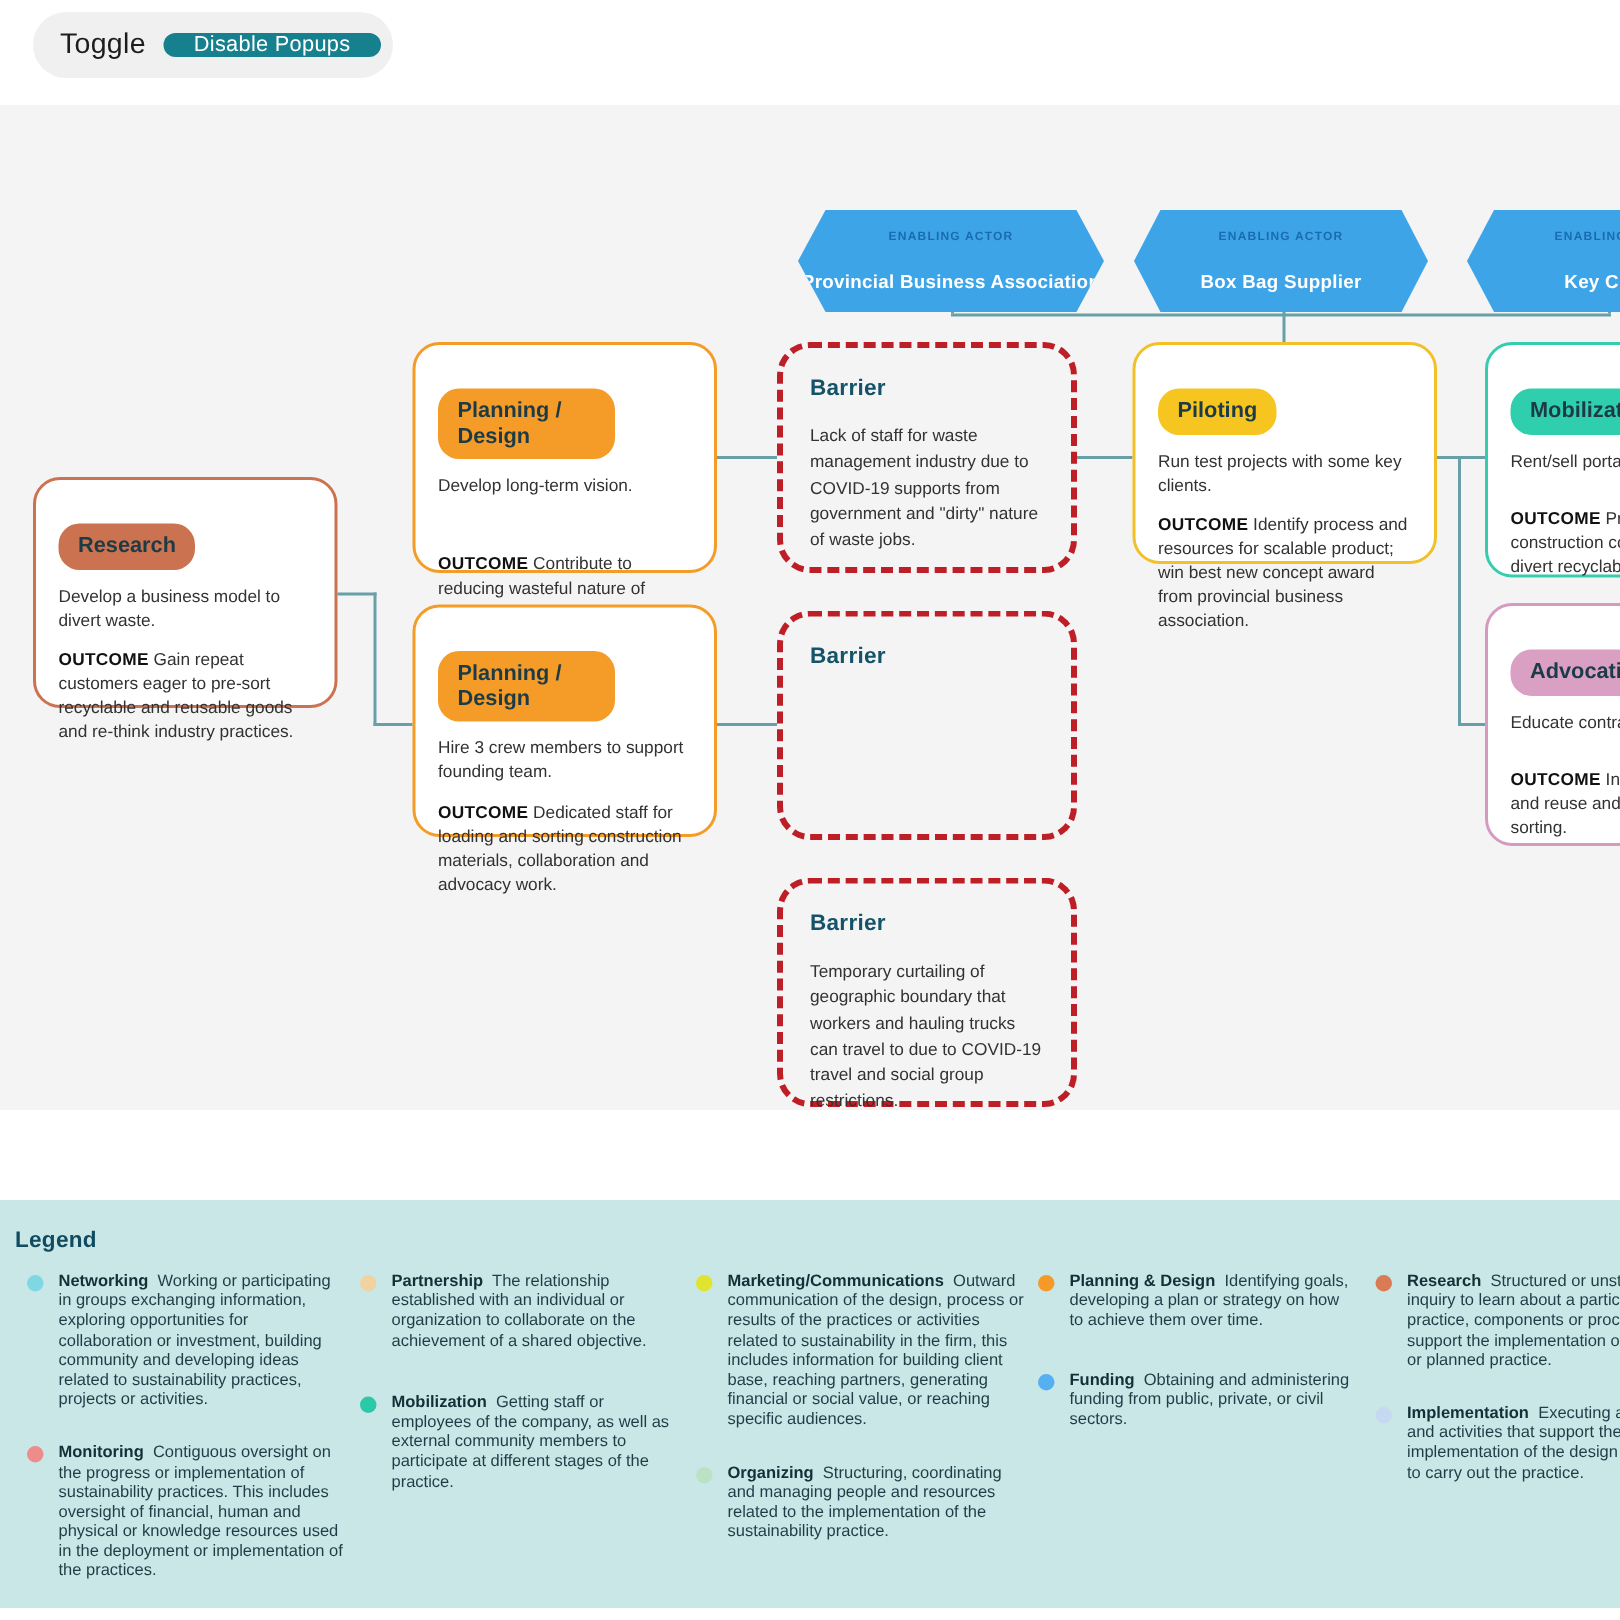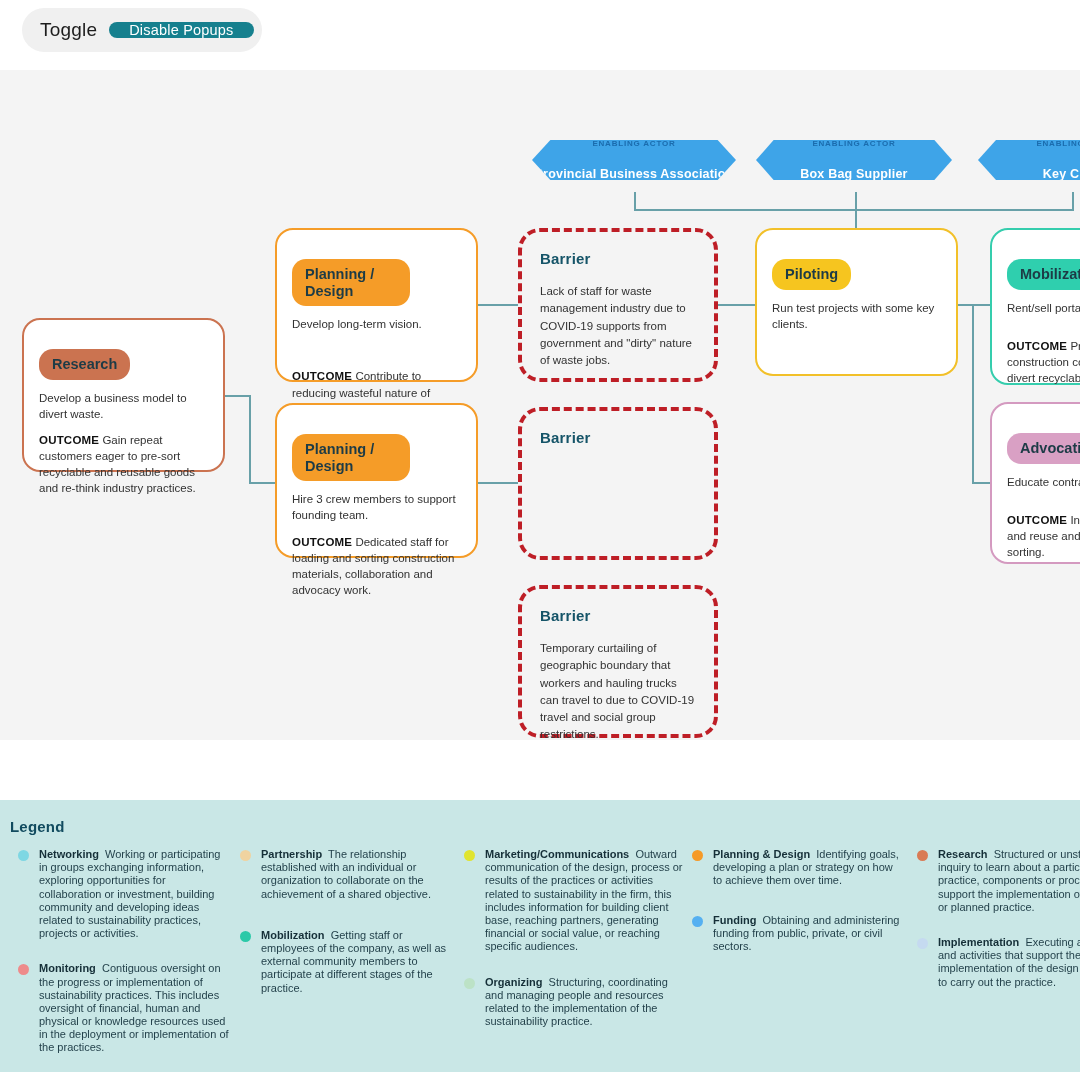--- a/index.html
+++ b/index.html
@@ -26,21 +26,21 @@
   .canvas {
     position:absolute; left:0; top:70px; width:1080px; height:670px;
     background:#f4f4f4; overflow:visible;
   }
   
   .conn { position:absolute; background:#68a0a8; z-index:0; }
   .conn.h { height:2px; }
   .conn.v { width:2px; }
   
   .hex {
-    position:absolute; height:40px; z-index:2;
+    position:absolute; height:68px; z-index:2;
     background:#3ea4e8; color:#fff;
     clip-path:polygon(9% 0%, 91% 0%, 100% 50%, 91% 100%, 9% 100%, 0% 50%);
     display:flex; flex-direction:column; align-items:center; justify-content:center;
     gap:19px; text-align:center;
   }
   .hex .kicker { font-size:8px; font-weight:bold; letter-spacing:.8px; color:#1b6cae; }
   .hex .name { font-size:12.5px; letter-spacing:.2px;font-weight:bold; }
   
   .card {
     position:absolute; background:#fff; border-radius:18px;
@@ -150,20 +150,21 @@
     <h3>Barrier</h3>
   </div>
   <div class="barrier" style="left:518px;top:515px;width:200px;height:153px">
     <h3>Barrier</h3>
     <p>Temporary curtailing of geographic boundary that workers and hauling trucks can travel to due to COVID-19 travel and social group restrictions.</p>
   </div>
 
   <div class="card yellow" style="left:755px;top:158px;width:203px;height:148px">
     <span class="badge yellow">Piloting</span>
     <p class="gap-s">Run test projects with some key clients.</p>
+    <p><b class="oc">OUTCOME</b> <span>Identify process and resources for scalable product; win best new concept award from provincial business association.</span></p>
   </div>
 
   <div class="card teal" style="left:990px;top:158px;width:203px;height:157px">
     <span class="badge teal">Mobilization</span>
     <p class="gap-m">Rent/sell portable bins.</p>
     <p><b class="oc">OUTCOME</b> <span>Provide bins so construction companies can divert recyclable materials.</span></p>
   </div>
 
   <div class="card pink" style="left:990px;top:332px;width:203px;height:162px">
     <span class="badge pink">Advocating</span>

